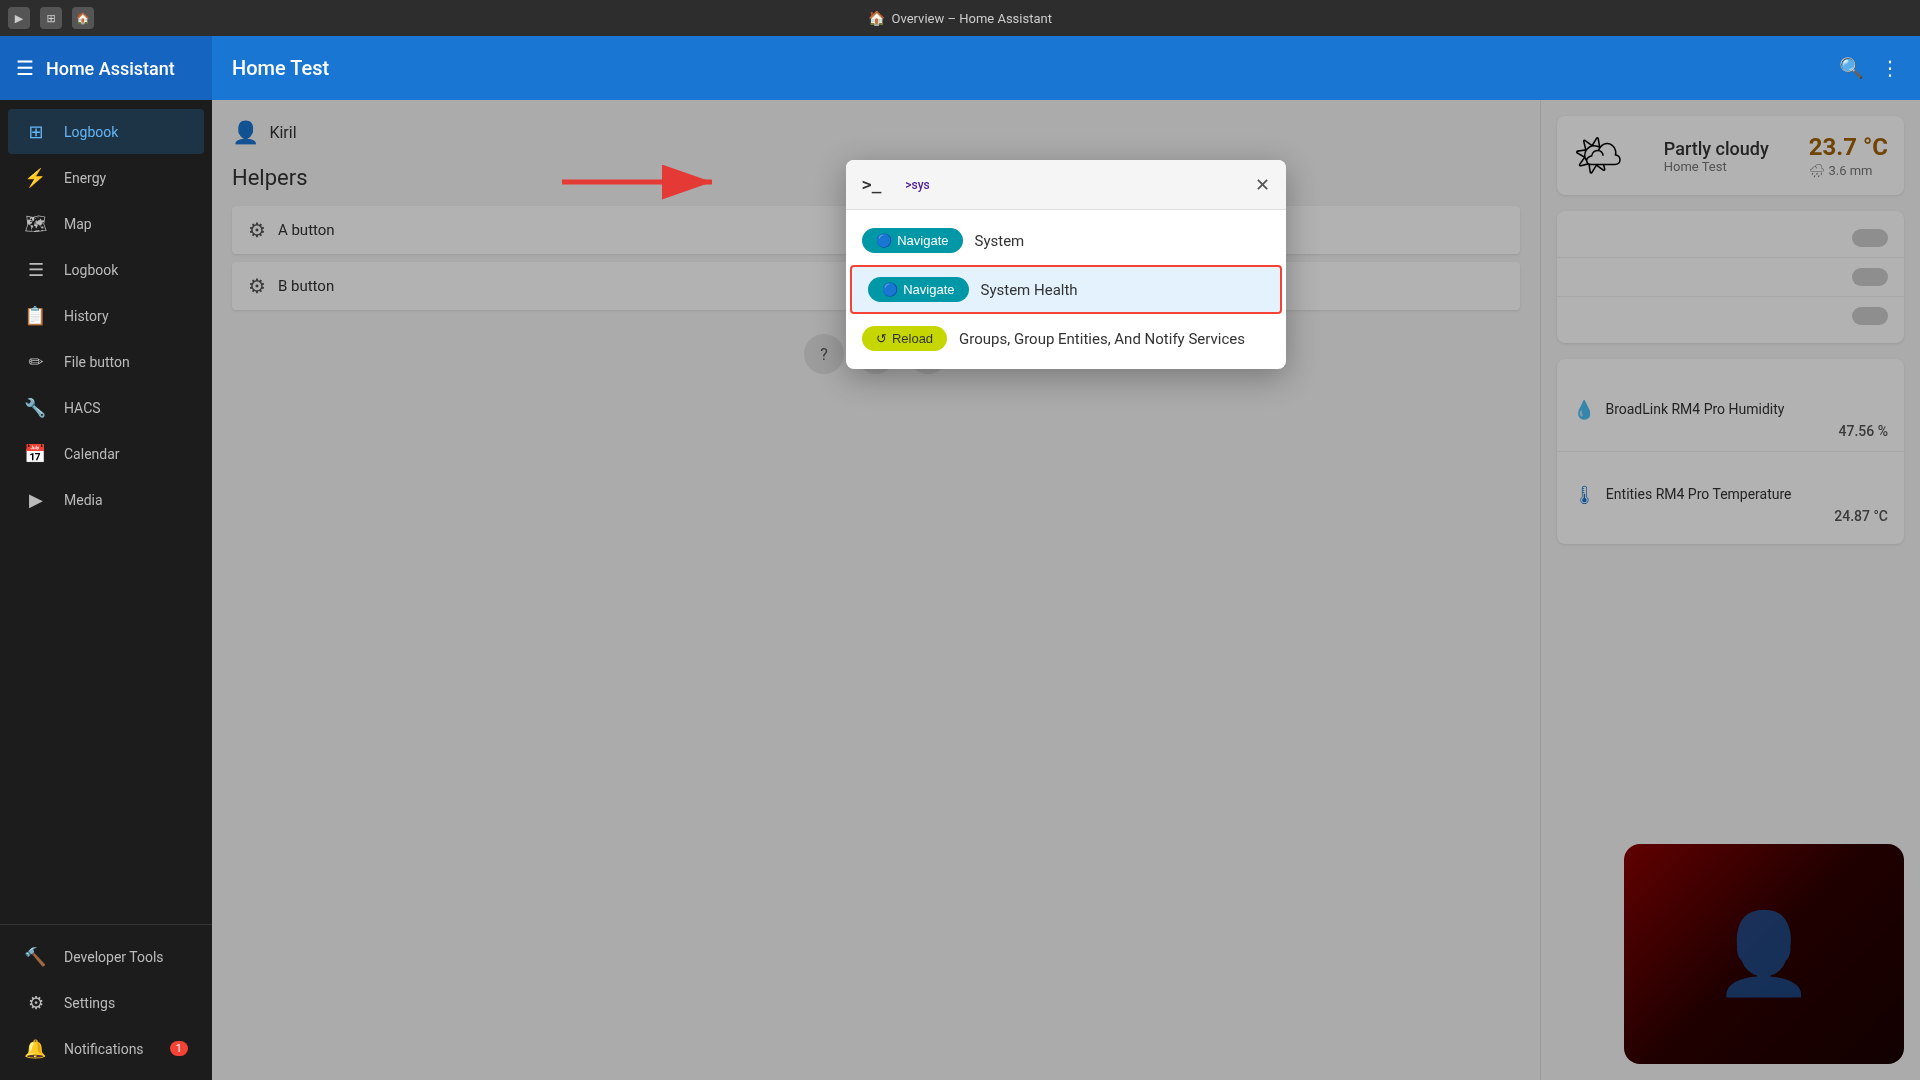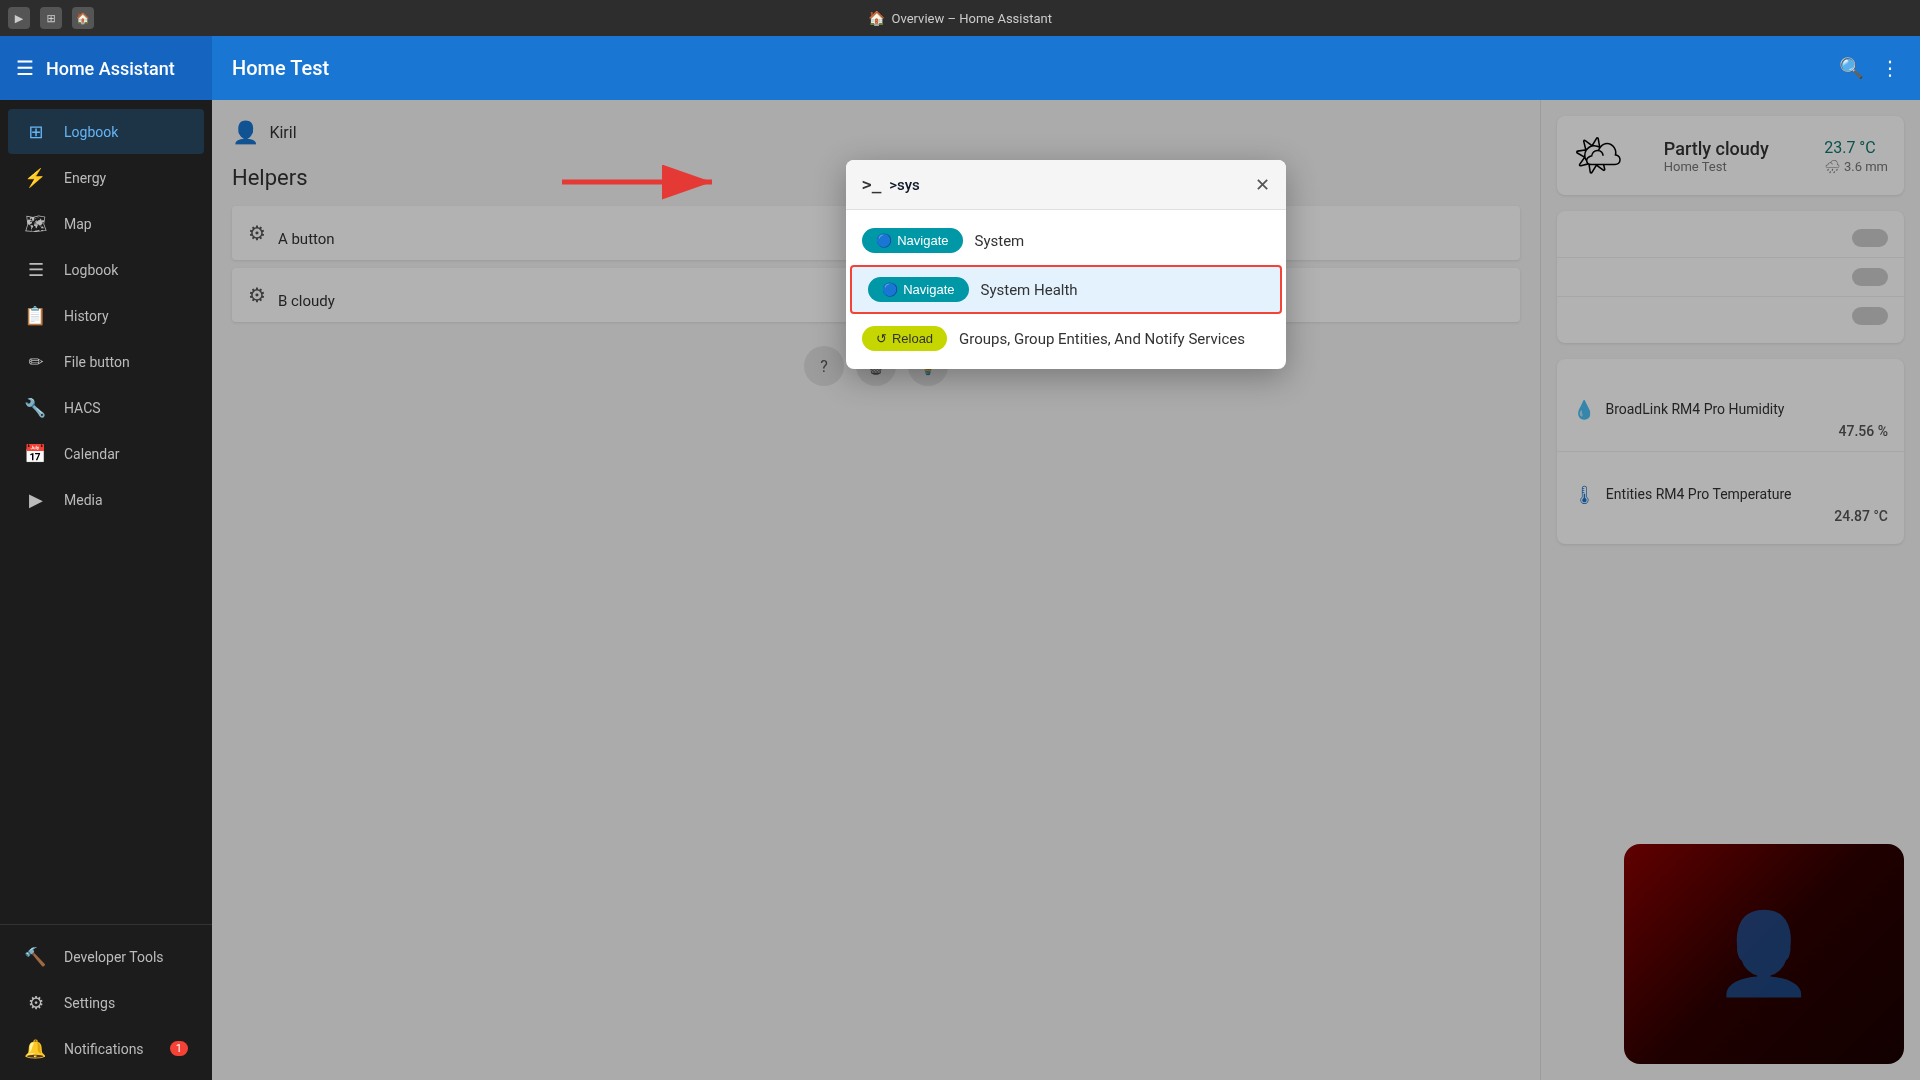--- a/index.html
+++ b/index.html
@@ -172,21 +172,21 @@
       display: flex;
       align-items: center;
       gap: 12px;
       padding: 12px 16px;
       background: white;
       border-radius: 4px;
       margin-bottom: 8px;
       box-shadow: 0 1px 3px rgba(0,0,0,0.1);
     }
     .helper-icon { font-size: 20px; color: #555; }
-    .helper-name { font-size: 15px; color: #333; margin-top: 12px; }
+    .helper-name { font-size: 15px; color: #333; }
 
     
     .right-panel {
       width: 380px;
       background: #f5f5f5;
       padding: 16px;
       border-left: 1px solid #e0e0e0;
       display: flex;
       flex-direction: column;
       gap: 16px;
@@ -198,21 +198,21 @@
       padding: 16px;
       display: flex;
       align-items: center;
       gap: 12px;
       box-shadow: 0 1px 3px rgba(0,0,0,0.1);
     }
     .weather-icon { font-size: 40px; }
     .weather-info { flex: 1; margin-left: 28px; }
     .weather-condition { font-size: 18px; font-weight: 500; color: #333; }
     .weather-location { font-size: 13px; color: #777; }
-    .weather-temp { font-size: 16px; font-weight: 400; color: #0f766e; }
+    .weather-temp { font-size: 24px; font-weight: 700; color: #a16207; }
     .weather-rain { font-size: 13px; color: #777; margin-top: 2px; }
 
     .toggles-card {
       background: white;
       border-radius: 8px;
       padding: 8px 0;
       box-shadow: 0 1px 3px rgba(0,0,0,0.1);
     }
     .toggle-row {
       display: flex;
@@ -314,23 +314,24 @@
     .modal-header-left {
       display: flex;
       align-items: center;
       gap: 8px;
     }
     .modal-terminal-icon {
       color: #333;
       font-size: 18px;
     }
     .modal-title {
-      font-size: 15px;
-      color: #0f172a;
+      font-size: 12px;
+      color: #4c1d95;
       font-weight: 500;
+      margin-left: 16px;
     }
     .modal-close {
       cursor: pointer;
       font-size: 18px;
       color: #555;
     }
     .modal-body {
       padding: 8px 0;
     }
     .modal-row {
@@ -474,21 +475,21 @@
 
         <div class="helpers-section">
           <div class="helpers-title">Helpers</div>
 
           <div class="helper-item">
             <span class="helper-icon">⚙</span>
             <span class="helper-name">A button</span>
           </div>
           <div class="helper-item">
             <span class="helper-icon">⚙</span>
-            <span class="helper-name">B cloudy</span>
+            <span class="helper-name">B button</span>
           </div>
         </div>
 
         <div class="helpers-actions">
           <div class="helper-action-btn">?</div>
           <div class="helper-action-btn">🗑</div>
           <div class="helper-action-btn">💡</div>
         </div>
       </div>
 

